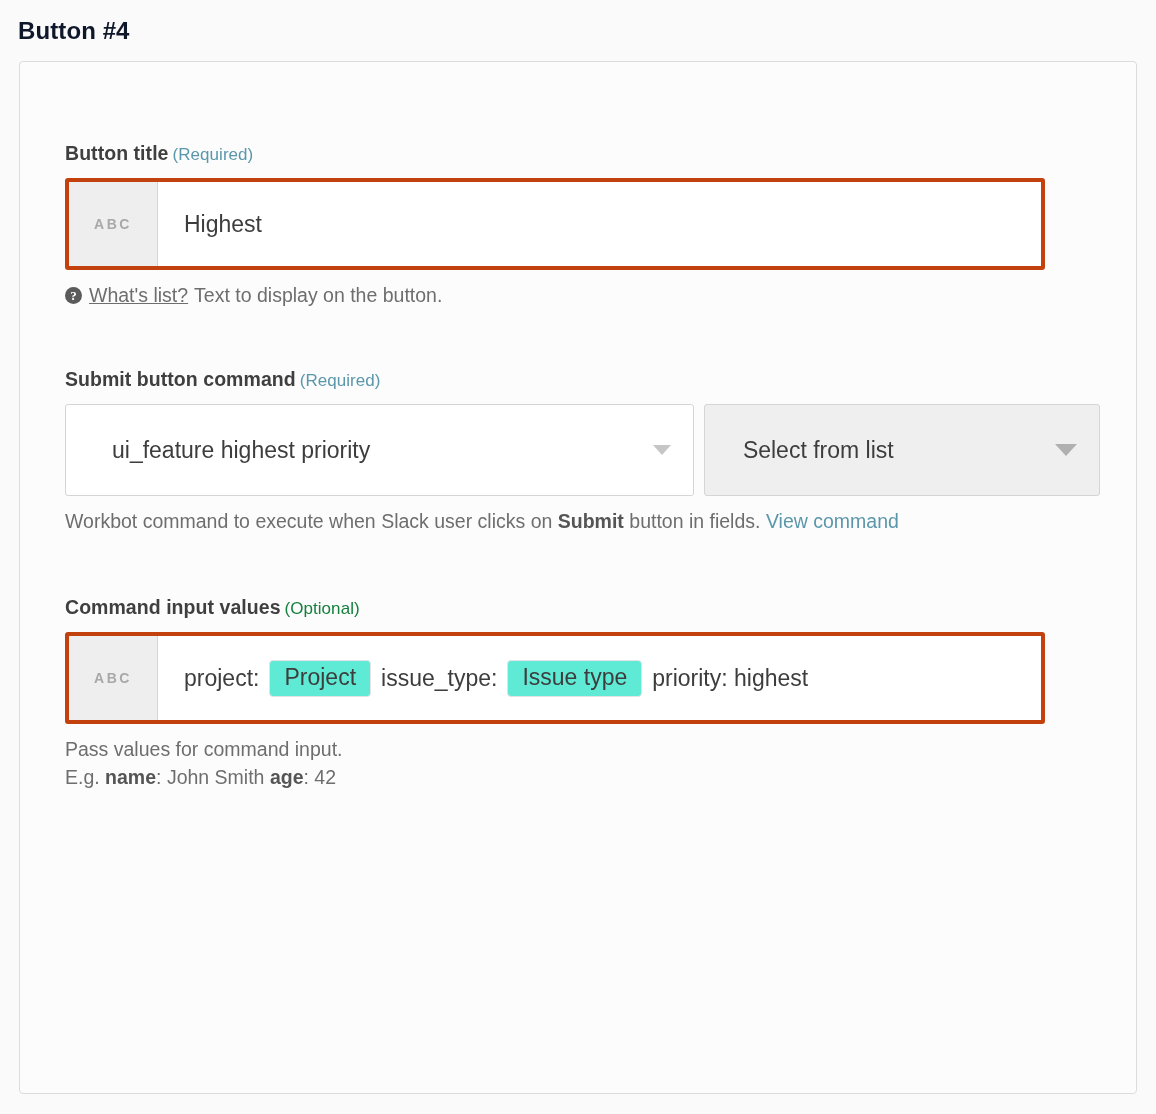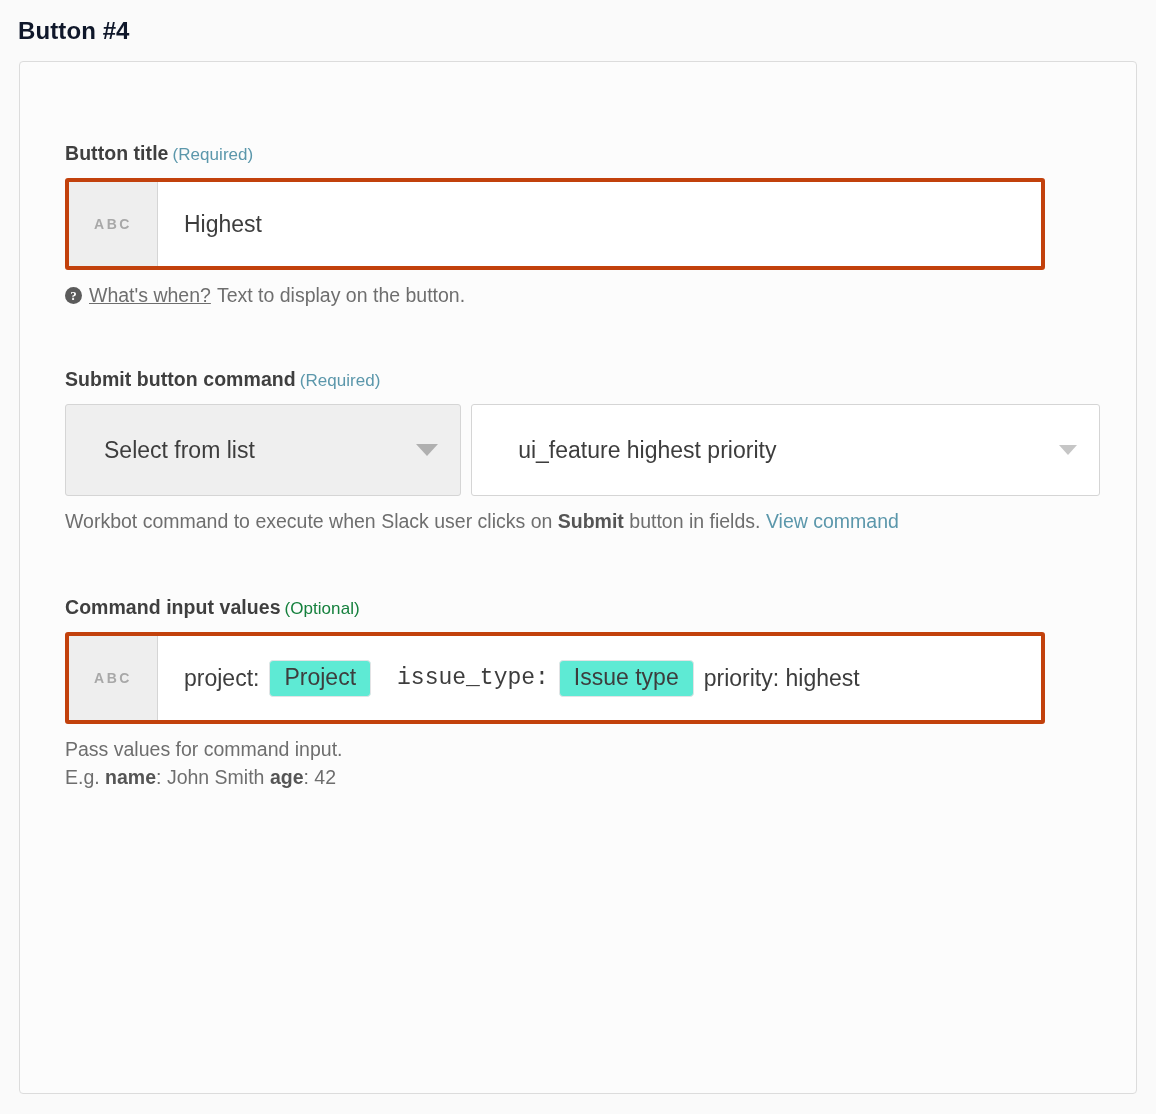--- a/index.html
+++ b/index.html
@@ -247,54 +247,54 @@
     <div class="field-block">
       <div class="field-label">
         <span>Button title</span><span class="req">(Required)</span>
       </div>
       <div class="input-group">
         <div class="abc-prefix">ABC</div>
         <div class="input-value">Highest</div>
       </div>
       <div class="help-row">
         <span class="help-circle">?</span>
-        <span class="whats-this">What's when?</span>
+        <span class="whats-this">What's list?</span>
         <span>Text to display on the button.</span>
       </div>
     </div>
 
     <div class="field-block" style="margin-top:60px;">
       <div class="field-label">
         <span>Submit button command</span><span class="req">(Required)</span>
       </div>
       <div class="select-row">
+        <div class="select-box select-white">
+          <span class="select-text">ui_feature highest priority</span>
+          <span class="sel-caret light"></span>
+        </div>
         <div class="select-box select-gray">
           <span class="select-text">Select from list</span>
           <span class="sel-caret"></span>
-        </div>
-        <div class="select-box select-white">
-          <span class="select-text">ui_feature highest priority</span>
-          <span class="sel-caret light"></span>
         </div>
       </div>
       <div class="help-text">
         <span>Workbot command to execute when Slack user clicks on </span><b>Submit</b><span> button in fields. </span><a class="link">View command</a>
       </div>
     </div>
 
     <div class="field-block" style="margin-top:60px;">
       <div class="field-label">
         <span>Command input values</span><span class="opt">(Optional)</span>
       </div>
       <div class="input-group">
         <div class="abc-prefix">ABC</div>
         <div class="input-value" id="tokens-host">
             <span style="margin-right: 4px; ">project:</span>
             <span class="pill">Project</span>
-            <span style="margin-right: 4px; margin-left: 20px; font-family: Liberation Mono, monospace;">issue_type:</span>
+            <span style="margin-right: 4px; margin-left: 4px;">issue_type:</span>
             <span class="pill">Issue type</span>
             <span style="margin-right: 4px; margin-left: 4px;">priority: highest</span>
           </div>
       </div>
       <div class="help-text">
         <div>Pass values for command input.</div>
         <div><span>E.g. </span><b>name</b><span>: John Smith </span><b>age</b><span>: 42</span></div>
       </div>
     </div>
 

